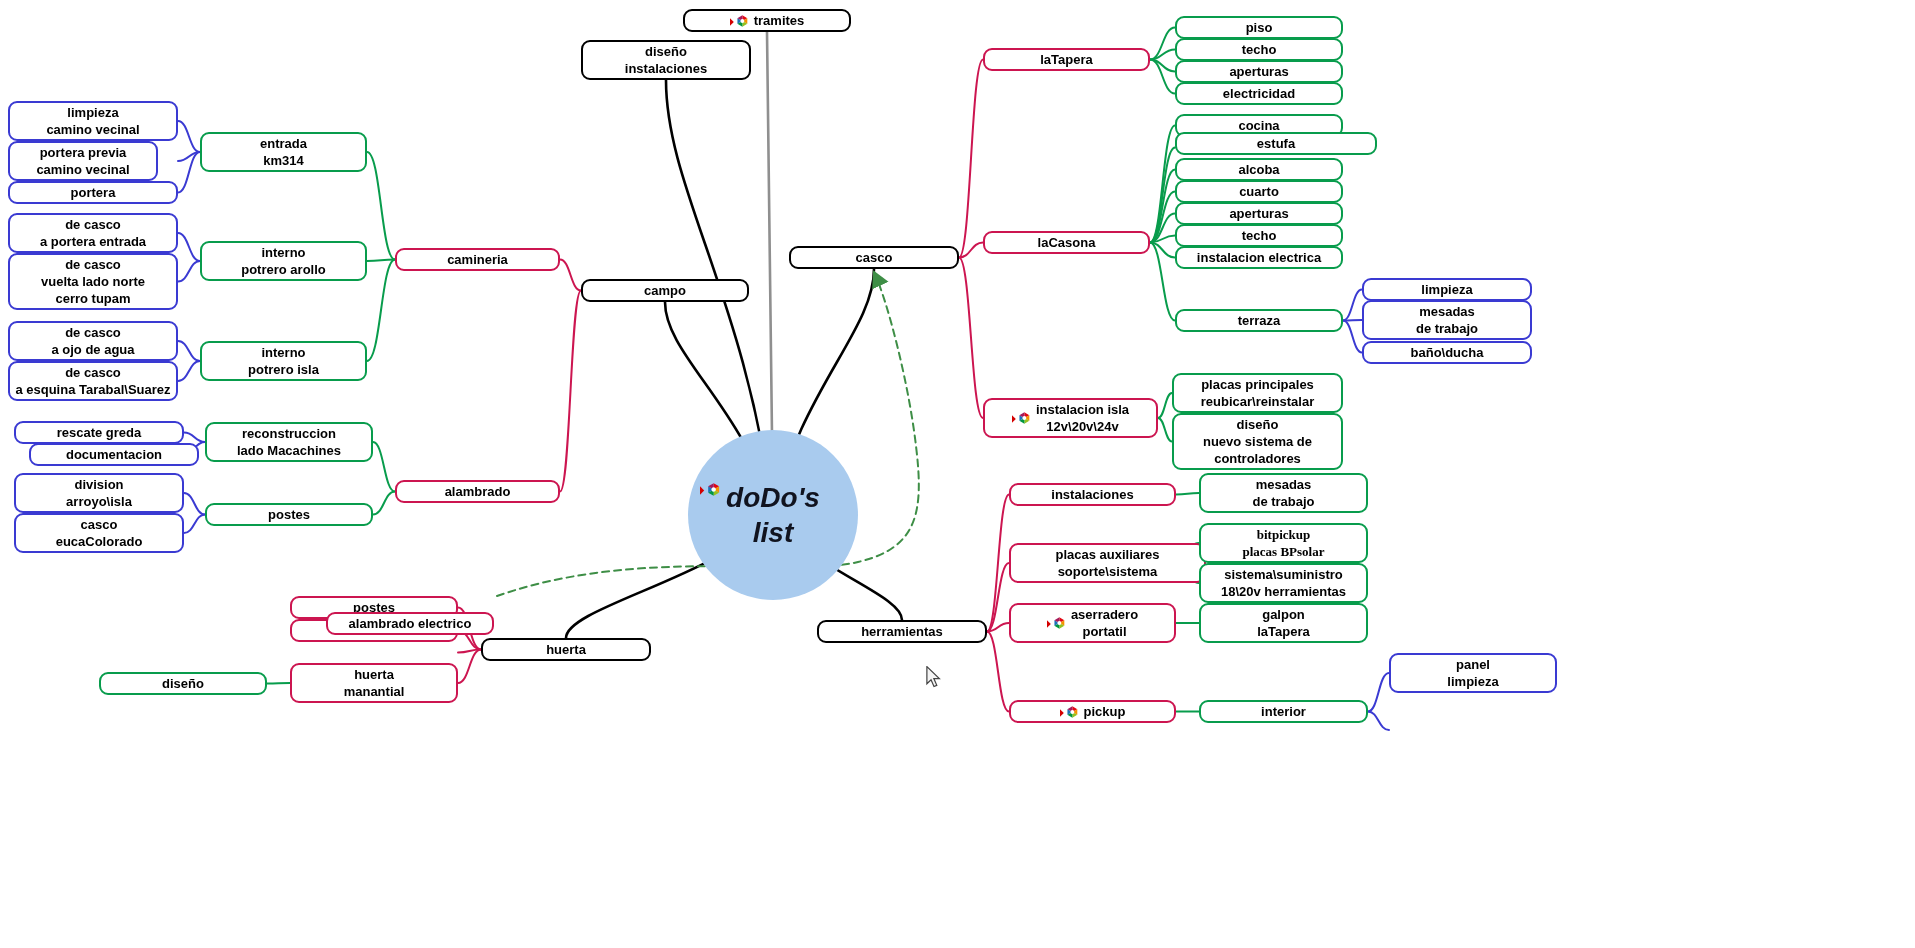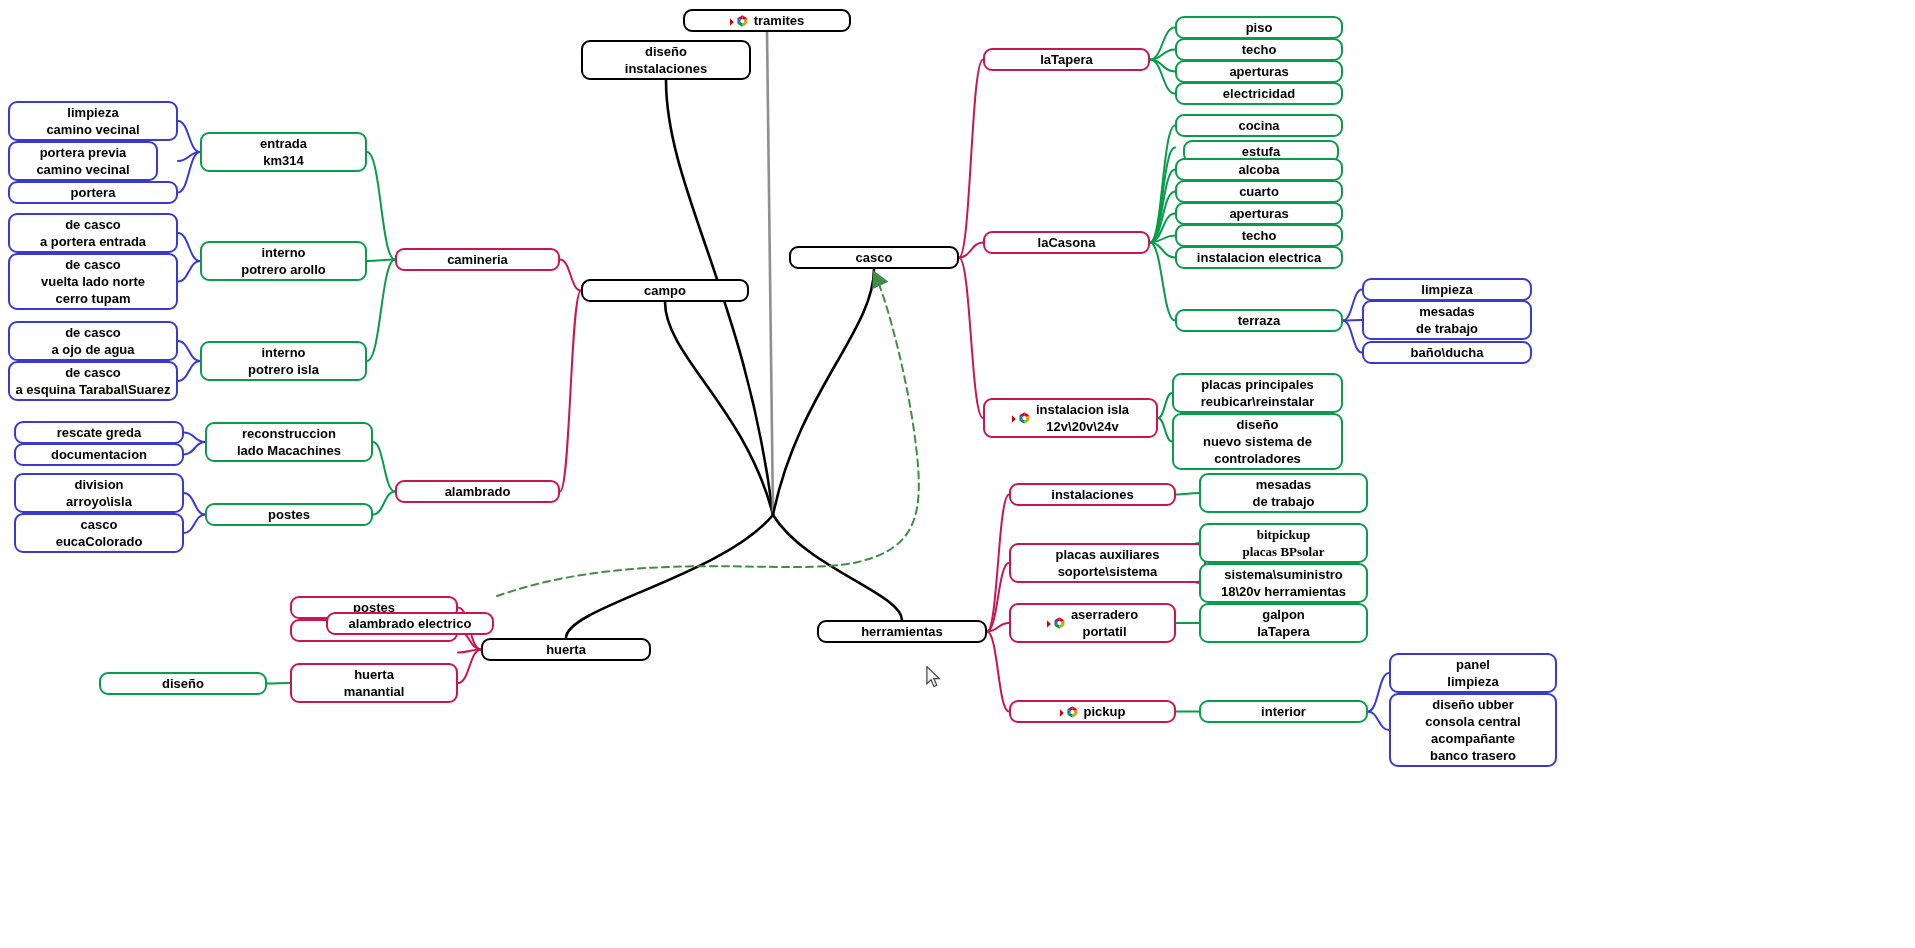--- a/index.html
+++ b/index.html
@@ -141,21 +141,21 @@
   <div class="node l3" id="n-interno_isla" style="left:200px;top:341px;width:167px;">interno
 potrero isla</div>
   <div class="node l4" id="n-de_casco_ojo" style="left:8px;top:321px;width:170px;">de casco
 a ojo de agua</div>
   <div class="node l4" id="n-de_casco_esquina" style="left:8px;top:361px;width:170px;">de casco
 a esquina Tarabal\Suarez</div>
   <div class="node l2" id="n-alambrado" style="left:395px;top:480px;width:165px;">alambrado</div>
   <div class="node l3" id="n-reconstruccion" style="left:205px;top:422px;width:168px;">reconstruccion
 lado Macachines</div>
   <div class="node l4" id="n-rescate_greda" style="left:14px;top:421px;width:170px;">rescate greda</div>
-  <div class="node l4" id="n-documentacion" style="left:14px;top:443px;width:170px;">documentacion</div>
+  <div class="node l4" id="n-documentacion" style="left:29px;top:443px;width:170px;">documentacion</div>
   <div class="node l3" id="n-postes_alambrado" style="left:205px;top:503px;width:168px;">postes</div>
   <div class="node l4" id="n-division_arroyo" style="left:14px;top:473px;width:170px;">division
 arroyo\isla</div>
   <div class="node l4" id="n-casco_euca" style="left:14px;top:513px;width:170px;">casco
 eucaColorado</div>
 
   <div class="node l1" id="n-huerta" style="left:481px;top:638px;width:170px;">huerta</div>
   <div class="node l2" id="n-postes_huerta" style="left:290px;top:596px;width:168px;">postes</div>
   <div class="node l2" id="n-alambrado_huerta" style="left:290px;top:619px;width:168px;">alambrado</div>
   <div class="node l2" id="n-alambrado_electrico" style="left:290px;top:612px;width:168px;margin-left:36px;">alambrado electrico</div>
@@ -164,21 +164,21 @@
   <div class="node l3" id="n-diseno_huerta" style="left:99px;top:672px;width:168px;">diseño</div>
 
   <div class="node l1" id="n-casco" style="left:789px;top:246px;width:170px;">casco</div>
   <div class="node l2" id="n-laTapera" style="left:983px;top:48px;width:167px;">laTapera</div>
   <div class="node l3" id="n-piso" style="left:1175px;top:16px;width:168px;">piso</div>
   <div class="node l3" id="n-techo1" style="left:1175px;top:38px;width:168px;">techo</div>
   <div class="node l3" id="n-aperturas1" style="left:1175px;top:60px;width:168px;">aperturas</div>
   <div class="node l3" id="n-electricidad" style="left:1175px;top:82px;width:168px;">electricidad</div>
   <div class="node l2" id="n-laCasona" style="left:983px;top:231px;width:167px;">laCasona</div>
   <div class="node l3" id="n-cocina" style="left:1175px;top:114px;width:168px;">cocina</div>
-  <div class="node l3" id="n-estufa" style="left:1175px;top:140px;width:156px;margin-left:8px;">estufa</div>
+  <div class="node l3" id="n-estufa" style="left:1175px;top:132px;width:202px;">estufa</div>
   <div class="node l3" id="n-alcoba" style="left:1175px;top:158px;width:168px;">alcoba</div>
   <div class="node l3" id="n-cuarto" style="left:1175px;top:180px;width:168px;">cuarto</div>
   <div class="node l3" id="n-aperturas2" style="left:1175px;top:202px;width:168px;">aperturas</div>
   <div class="node l3" id="n-techo2" style="left:1175px;top:224px;width:168px;">techo</div>
   <div class="node l3" id="n-instalacion_electrica" style="left:1175px;top:246px;width:168px;">instalacion electrica</div>
   <div class="node l3" id="n-terraza" style="left:1175px;top:309px;width:168px;">terraza</div>
   <div class="node l4" id="n-limpieza_t" style="left:1362px;top:278px;width:170px;">limpieza</div>
   <div class="node l4" id="n-mesadas_t" style="left:1362px;top:300px;width:170px;">mesadas
 de trabajo</div>
   <div class="node l4" id="n-banoducha" style="left:1362px;top:341px;width:170px;">baño\ducha</div>
@@ -216,23 +216,26 @@
 laTapera</div>
   <div class="node l2 icon-node" id="n-pickup" style="left:1009px;top:700px;width:167px;">
     <svg class="licon" viewBox="0 0 20 14" width="19" height="14">
         <use href="#launchsym"></use>
       </svg>
     <span class="lbl">pickup</span>
   </div>
   <div class="node l3" id="n-interior" style="left:1199px;top:700px;width:169px;">interior</div>
   <div class="node l4" id="n-panel_limpieza" style="left:1389px;top:653px;width:168px;">panel
 limpieza</div>
-  <div class="node l4" id="n-diseno_ubber" style="left:1389px;top:693px;width:168px;">diseño ubber
-consola central
-acompañante
-banco trasero</div>
-
+
+  <div id="center-node">
+    <svg id="center-icon" viewBox="0 0 20 14" width="21" height="15">
+        <use href="#launchsym"></use>
+      </svg>
+    <span>doDo's
+list</span>
+  </div>
 
   <svg id="cursor" width="16" height="22" viewBox="0 0 12 18">
     <path d="M1,0.5 L1,14.5 L4.4,11.2 L6.8,16.8 L9.1,15.8 L6.7,10.3 L11.2,10.3 Z" fill="#f4f4f4" stroke="#444" stroke-width="1"></path>
   </svg>
 
 </div>
 
 </body></html>

